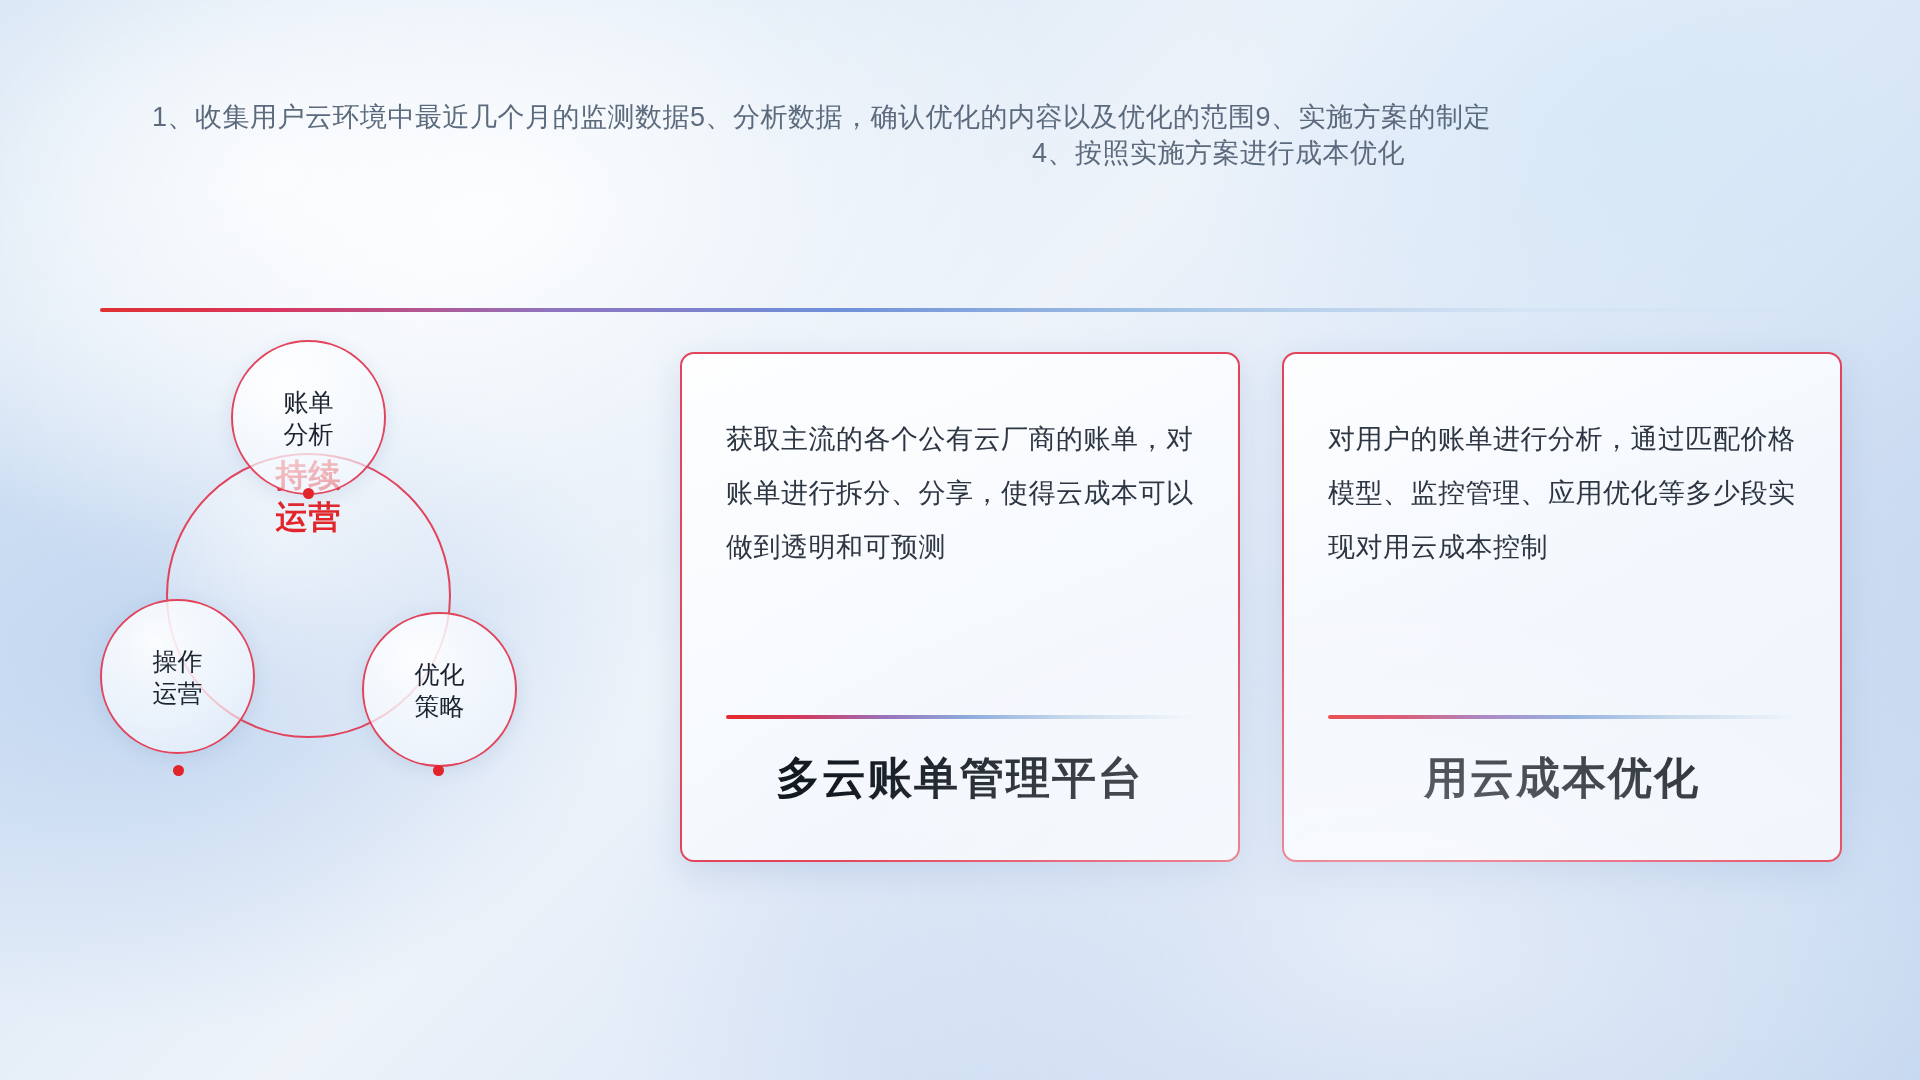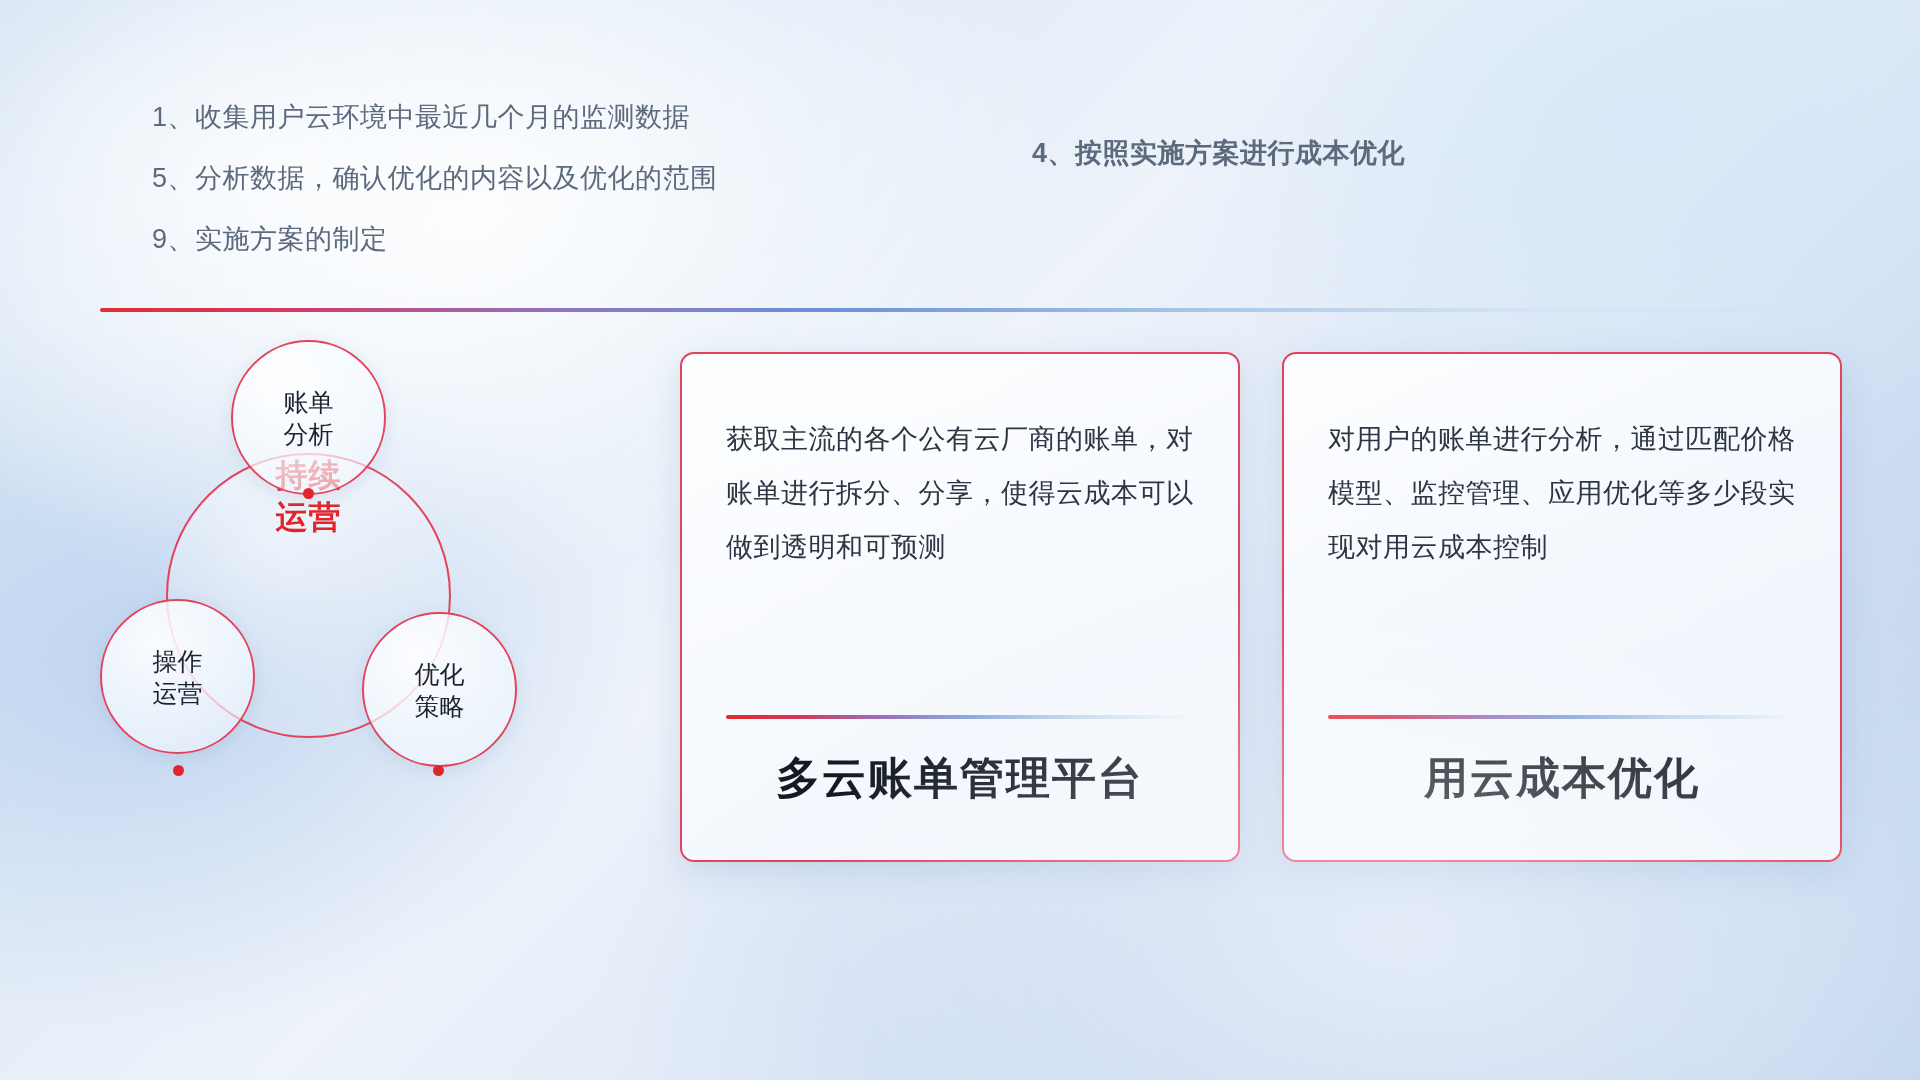--- a/index.html
+++ b/index.html
@@ -50,23 +50,23 @@
   }
 
   .bullets {
     position: absolute;
     top: 104px;
     left: 152px;
     width: 1660px;
     display: flex;
     gap: 40px;
   }
-  .bullet-col { display: flex; flex-direction: column; justify-content: space-between; }
+  .bullet-col { display: flex; flex-direction: row; justify-content: space-between; }
   .bullet-col.left { width: 840px; }
-  .bullet-col.right { width: 760px; padding-top: 36px; font-weight: bold; }
+  .bullet-col.right { width: 760px; padding-top: 36px; }
 
   .bullet-line {
     color: #5c6a7d;
     font-size: 27px;
     line-height: 1.0;
     margin-bottom: 34px;
     letter-spacing: 0.5px;
     white-space: nowrap;
   }
 

